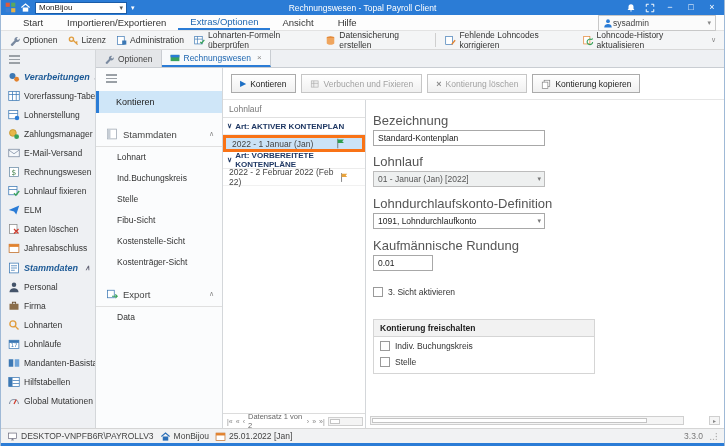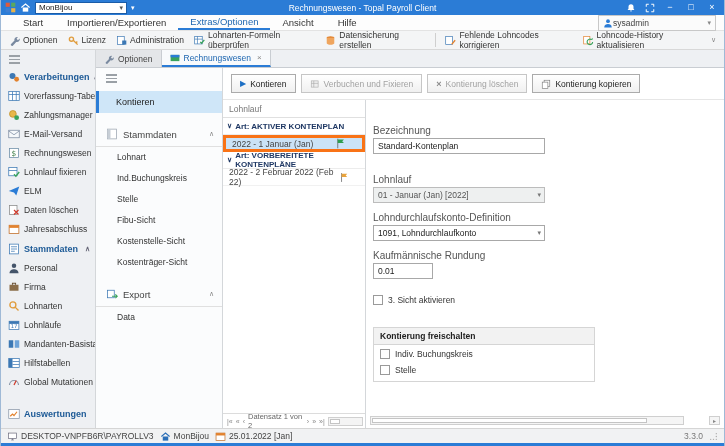--- a/index.html
+++ b/index.html
@@ -40,21 +40,21 @@
 
   
   .main { position:absolute; top:50px; left:0; right:0; bottom:18px; display:flex; }
 
   
   .sidebar { width:95px; background:#eef0f3; border-right:1px solid #d4d7da; overflow:hidden; }
   .hamb { width:11px; display:flex; flex-direction:column; gap:2px; }
   .hamb span { height:1.5px; background:#9aa0a6; }
   .sb-hamb { padding:5px 0 3px 8px; }
   .sb-head { display:flex; align-items:center; gap:4px; height:20px; padding:0 5px 0 7px;
-             font-size:9px; font-weight:bold; color:#1d5a96; }
+             font-size:9px; font-weight:bold; color:#1d5a96;font-style:italic; }
   .sb-head .chev { margin-left:auto; color:#667; font-size:7px; }
   .sb-item { display:flex; align-items:center; gap:4px; height:19px; padding-left:7px;
              font-size:8.5px; color:#333; white-space:nowrap; overflow:hidden; }
 
   
   .work { flex:1; display:flex; flex-direction:column; min-width:0; }
   .tabbar { height:18px; background:#eef0f3; border-bottom:1px solid #c9cdd2; display:flex; align-items:stretch; }
   .tab { display:flex; align-items:center; gap:4px; padding:0 8px; font-size:8.5px; color:#444;
          background:#e4e6e9; border-right:1px solid #c9cdd2; }
   .tab.active { background:#f8fafc; color:#1d66b0; border-bottom:2px solid #2b7cd6; }
@@ -98,21 +98,21 @@
   .lrow .flag { margin-left:auto; margin-right:16px; }
   .lrow.selected { background:#cbe3f7; border:3px solid #f97316;justify-content:center; }
   .pager { height:15px; border-top:1px solid #dcdcdc; display:flex; align-items:center; gap:3px;
            padding:0 2px 0 4px; font-size:7.5px; color:#666; }
   .pager .pg { color:#888; font-size:7px; }
   .pager .sb { margin-left:auto; width:38px; height:9px; border:1px solid #d0d0d0; background:#f4f4f4; position:relative; }
   .pager .sb .th { position:absolute; left:1px; top:1px; bottom:1px; width:10px; background:#fff; border:1px solid #c4c4c4; }
 
   
   .formpanel { flex:1; position:relative; background:#fff; padding:5px 0 0 7px; }
-  .flabel { font-size:10px; color:#555; margin:20px 0 2px; }
+  .flabel { font-size:13px; color:#555; margin:8px 0 2px; }
   .finput { width:172px; height:16px; border:1px solid #a8a8a8; background:#fff; font-size:8.5px;
             color:#222; display:flex; align-items:center; padding:0 4px; }
   .finput.num { width:60px; justify-content:flex-start; }
   .fsel { position:relative; width:172px; height:16px; border:1px solid #a8a8a8; background:#fff;
           font-size:8.5px; color:#222; display:flex; align-items:center; padding:0 14px 0 4px; }
   .fsel .arr { position:absolute; right:3px; color:#777; font-size:7px; }
   .fsel.disabled { background:#eef0f0; color:#555; border-color:#bcbcbc; }
   .cbrow { display:flex; align-items:center; gap:5px; margin-top:10px; font-size:8.5px; color:#333; }
   .cb { width:10px; height:10px; border:1px solid #9a9a9a; background:#fff; flex:none; }
   .groupbox { width:222px; border:1px solid #d5d5d5; margin-top:22px; }
@@ -260,20 +260,28 @@
         </svg>
         <span>Verarbeitungen</span>
         <span class="chev">∧</span>
       </div>
       <div class="sb-item">
         <svg class="ic" width="12" height="12" viewBox="0 0 16 16">
           <rect x="1" y="2" width="14" height="12" fill="#fff" stroke="#3c78b4"></rect>
             <path d="M1 6h14M6 2v12M11 2v12" stroke="#3c78b4" fill="none"></path>
         </svg>
         <span>Vorerfassung-Tabelle</span>
+      </div>
+      <div class="sb-item">
+        <svg class="ic" width="12" height="12" viewBox="0 0 16 16">
+          <rect x="1" y="2" width="12" height="11" fill="#fff" stroke="#3c78b4"></rect>
+            <path d="M1 6h12" stroke="#3c78b4"></path>
+            <circle cx="12" cy="12" r="3" fill="#2b7cd6"></circle>
+        </svg>
+        <span>Lohnerstellung</span>
       </div>
       <div class="sb-item">
         <svg class="ic" width="12" height="12" viewBox="0 0 16 16">
           <circle cx="6.5" cy="6.5" r="4.5" fill="#e8b84a" stroke="#c08f2a"></circle>
             <circle cx="11.5" cy="11.5" r="3.2" fill="#3aa35c"></circle>
         </svg>
         <span>Zahlungsmanager</span>
       </div>
       <div class="sb-item">
         <svg class="ic" width="12" height="12" viewBox="0 0 16 16">

